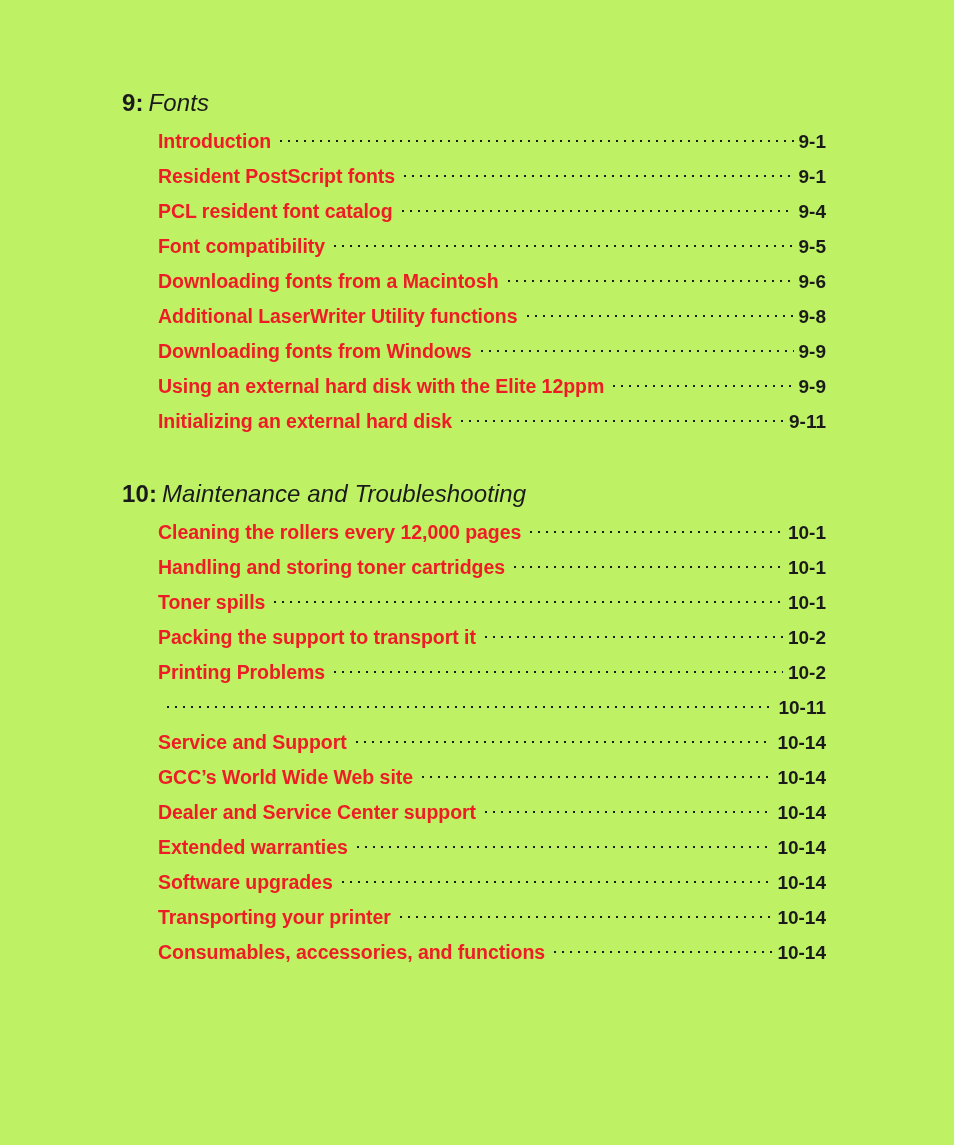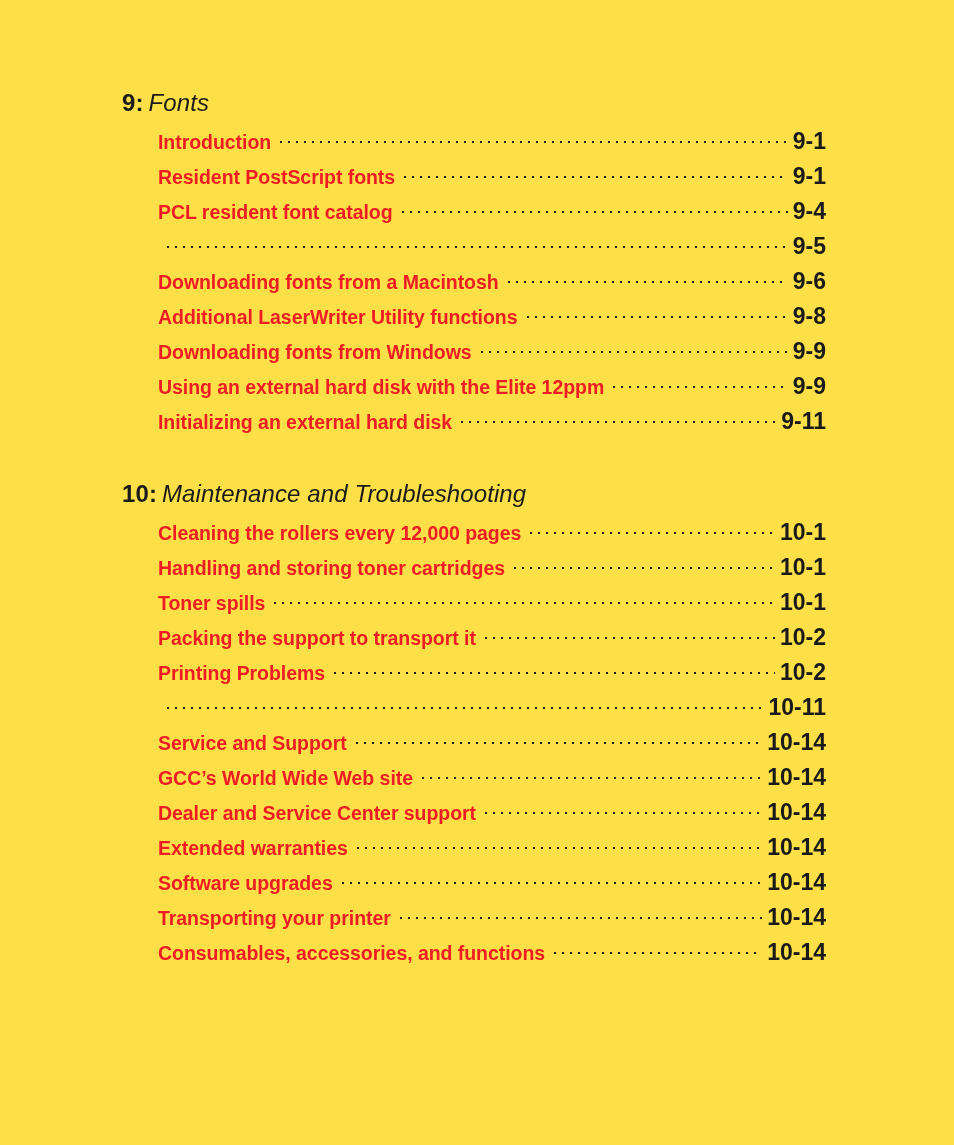--- a/index.html
+++ b/index.html
@@ -12,21 +12,21 @@
     height: 1145px;
     background: #f1f1f1;
     font-family: "Liberation Sans", sans-serif;
     overflow: hidden;
   }
 
   #toc-page {
     position: relative;
     width: 954px;
     height: 1145px;
-    background: #fde047;
+    background: #bef264;
     box-sizing: border-box;
     padding: 88px 128px 0 122px;
   }
 
   .toc-section {
     margin-bottom: 40px;
   }
   .toc-section:last-child { margin-bottom: 12px; }
 
   .chapter-heading {
@@ -88,21 +88,21 @@
     height: 2.5px;
     background-image: radial-gradient(circle at 1.25px 1.25px, #1c1c1c 1.25px, rgba(0,0,0,0) 1.4px);
     background-size: 8px 2.5px;
     background-repeat: repeat-x;
   }
 
   .entry-page {
     color: #1a1a1a;
     flex: 0 0 auto;
     text-align: right;
-    font-size: 23px;
+    font-size: 19px;
   }
 </style>
 </head>
 <body>
 
 <div id="toc-page">
     <section class="toc-section">
       <h2 class="chapter-heading"><span class="chapter-num">9:</span><span class="chapter-title">Fonts</span></h2>
       <ul class="toc-list">
         <li class="toc-entry">
@@ -114,20 +114,21 @@
           <span class="entry-label">Resident PostScript fonts</span>
           <span class="leader"></span>
           <span class="entry-page">9-1</span>
         </li>
         <li class="toc-entry">
           <span class="entry-label">PCL resident font catalog</span>
           <span class="leader"></span>
           <span class="entry-page">9-4</span>
         </li>
         <li class="toc-entry">
+          <span class="entry-label">Font compatibility</span>
           <span class="leader"></span>
           <span class="entry-page">9-5</span>
         </li>
         <li class="toc-entry">
           <span class="entry-label">Downloading fonts from a Macintosh</span>
           <span class="leader"></span>
           <span class="entry-page">9-6</span>
         </li>
         <li class="toc-entry">
           <span class="entry-label">Additional LaserWriter Utility functions</span>

